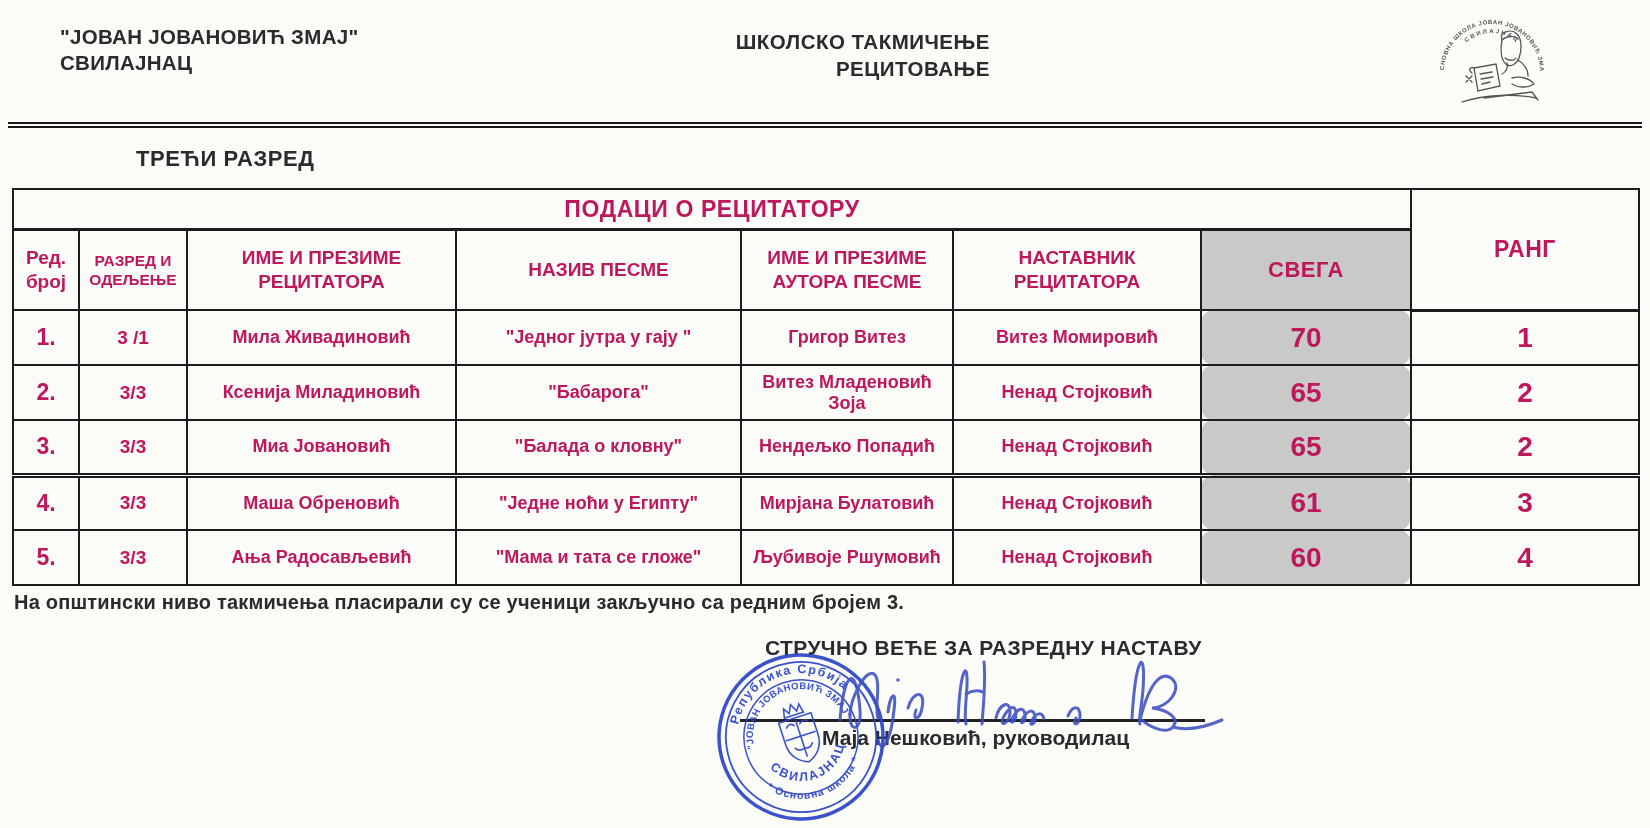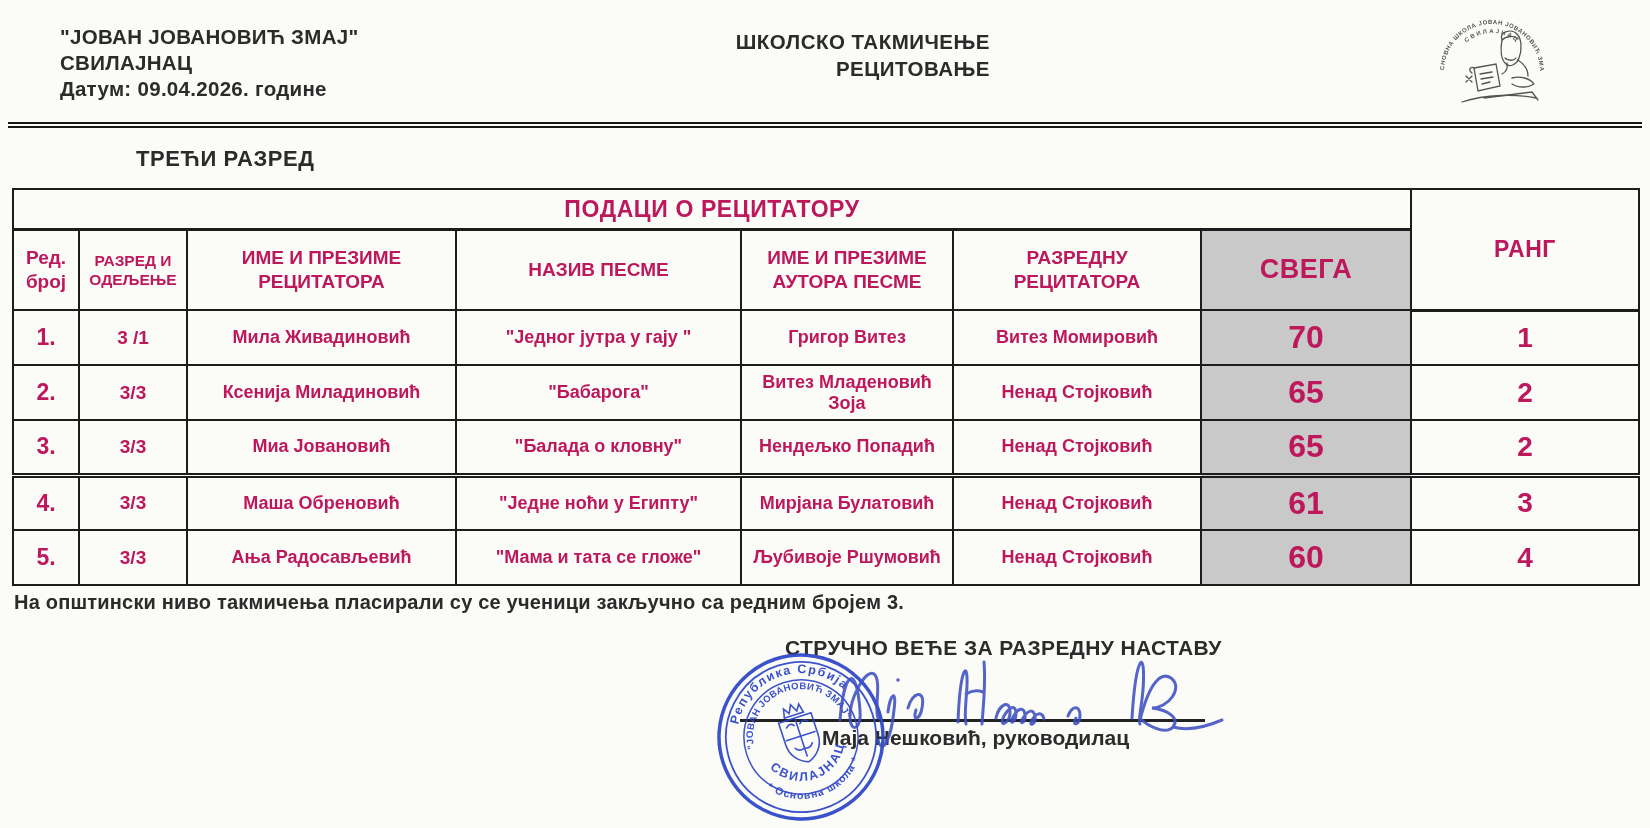--- a/index.html
+++ b/index.html
@@ -15,46 +15,45 @@
   .rule-double{left:8px;top:122px;width:1634px;height:2px;border-top:2.5px solid #161616;border-bottom:2px solid #161616;}
   .section-heading{left:136px;top:146px;font-size:22px;letter-spacing:.6px;text-align:right;}
   
   table.results{position:absolute;left:12px;top:188px;width:1626px;border-collapse:collapse;table-layout:fixed;}
   table.results th,table.results td{border:2px solid #1c1c1c;vertical-align:middle;text-align:center;color:#be185d;padding:0;}
   tr.group-row th{height:38px;font-size:23px;letter-spacing:.6px;border-bottom:3px solid #1c1c1c;}
   tr.cols-row th{height:78px;white-space:pre-line;line-height:1.25;}
   th.h-num{font-size:19px;text-align:center;}
   th.h-class{font-size:15.5px;}
   th.h-name,th.h-poem,th.h-author,th.h-teacher{font-size:19px;}
-  th.h-total{font-size:27px;letter-spacing:.5px;}
+  th.h-total{font-size:22px;letter-spacing:.5px;}
   th.h-rank{font-size:24px;letter-spacing:1px;margin-top:32px;}
   tr.data{height:55px;}
   td.c-num{font-size:23px;}
   td.c-class{font-size:19px;}
   td.txt{text-align:left;padding:2px 8px;font-size:18px;line-height:1.15;}
-  td.c-total{font-size:32px;color:#3a3a3a;}
+  td.c-total{font-size:28px;color:#3a3a3a;border-radius:13px;}
   td.c-rank{font-size:28px;color:#3a3a3a;}
   .gray{background:#c9c9c9;}
   tr.cut td{border-top:5px double #1c1c1c;}
   
   .note{left:14px;top:591px;font-size:20px;letter-spacing:.2px;}
-  .sig-heading{left:765px;top:636px;font-size:21px;letter-spacing:.4px;margin-left:20px;}
+  .sig-heading{left:765px;top:636px;font-size:21px;letter-spacing:.4px;}
   .sig-line{left:740px;top:719px;width:465px;height:2.5px;background:#222;}
   .sig-name{left:822px;top:726px;font-size:21px;}
   .stamp-svg{left:716px;top:652px;opacity:.92;}
   .signature-svg{left:770px;top:612px;}
   .seal-svg{left:1428px;top:6px;opacity:.88;}
 </style>
 </head>
 <body>
 
 <div class="abs school-block">
   <div>"ЈОВАН ЈОВАНОВИЋ ЗМАЈ"</div>
   <div>СВИЛАЈНАЦ</div>
-  <div>Датум: 09.04.2026. године</div>
 </div>
 
 <div class="abs title-block">
   <div>ШКОЛСКО ТАКМИЧЕЊЕ</div>
   <div>РЕЦИТОВАЊЕ</div>
 </div>
 
 <svg class="abs seal-svg" width="124" height="120" viewBox="0 0 124 120">
   <defs>
     <path id="sealTop" d="M 16,66 A 48,48 0 0 1 112,66" fill="none"></path>
@@ -110,21 +109,21 @@
   <tr class="cols-row">
     <th class="h-num">Ред.
 број</th>
     <th class="h-class">РАЗРЕД И
 ОДЕЉЕЊЕ</th>
     <th class="h-name">ИМЕ И ПРЕЗИМЕ
 РЕЦИТАТОРА</th>
     <th class="h-poem">НАЗИВ ПЕСМЕ</th>
     <th class="h-author">ИМЕ И ПРЕЗИМЕ
 АУТОРА ПЕСМЕ</th>
-    <th class="h-teacher">РАЗРЕДНУ
+    <th class="h-teacher">НАСТАВНИК
 РЕЦИТАТОРА</th>
     <th class="h-total gray">СВЕГА</th>
   </tr>
 
   <tr class="data">
     <td class="c-num">1.</td>
     <td class="c-class">3 /1</td>
     <td class="txt">Мила Живадиновић</td>
     <td class="txt">"Једног јутра у гају "</td>
     <td class="txt">Григор Витез</td>

